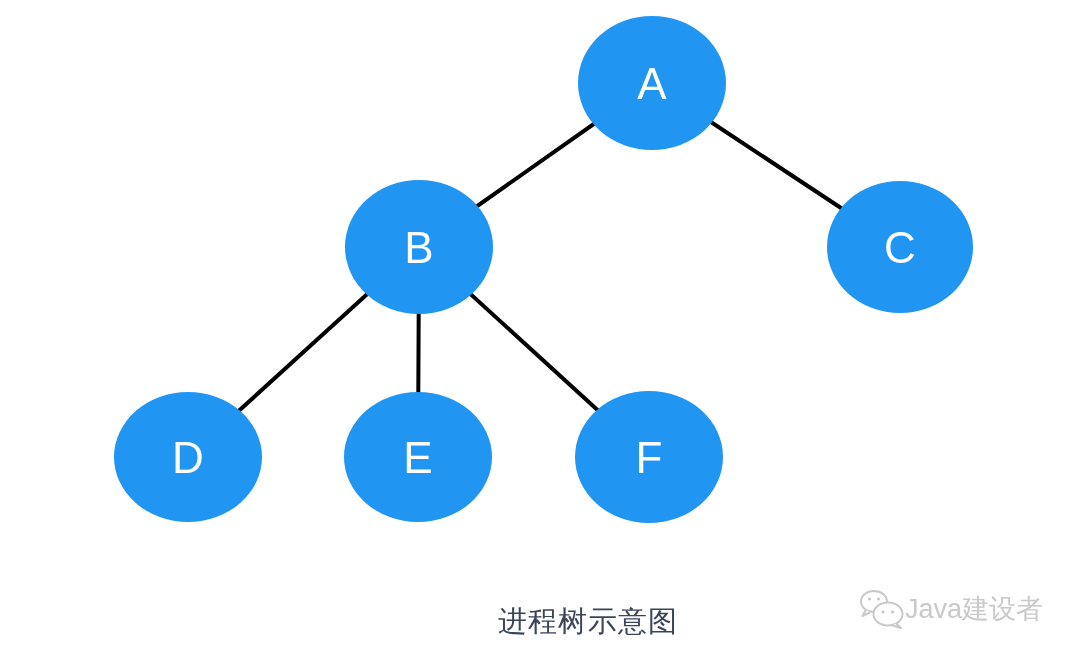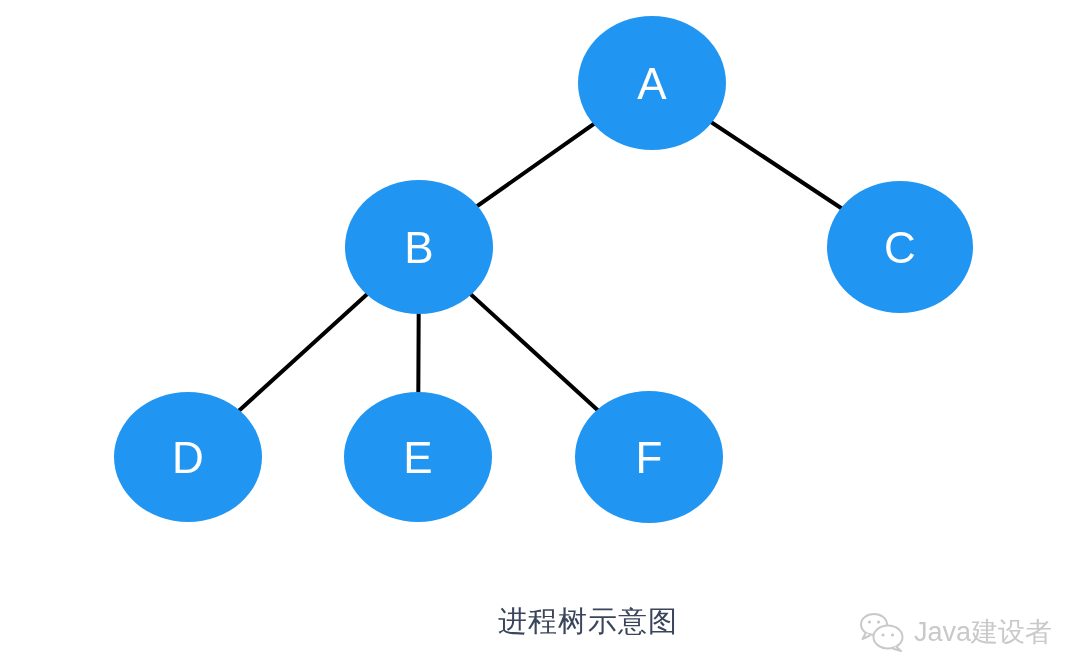--- a/index.html
+++ b/index.html
@@ -36,24 +36,23 @@
     left: 588px;
     transform: translateX(-50%);
     font-size: 29px;
     letter-spacing: 1px;
     color: #3a455c;
     white-space: nowrap;
   }
   .watermark {
     position: absolute;
     left: 857px;
-    top: 611px;
+    top: 588px;
     display: flex;
     align-items: center;
-    gap: 9px;
     color: #c9c9c9;
     text-shadow: 1px 1px 0 rgba(255,255,255,0.9);
   }
   .watermark-text {
     font-size: 27px;
     white-space: nowrap;
   }
   .wechat-icon { display: block; }
 </style>
 </head>

